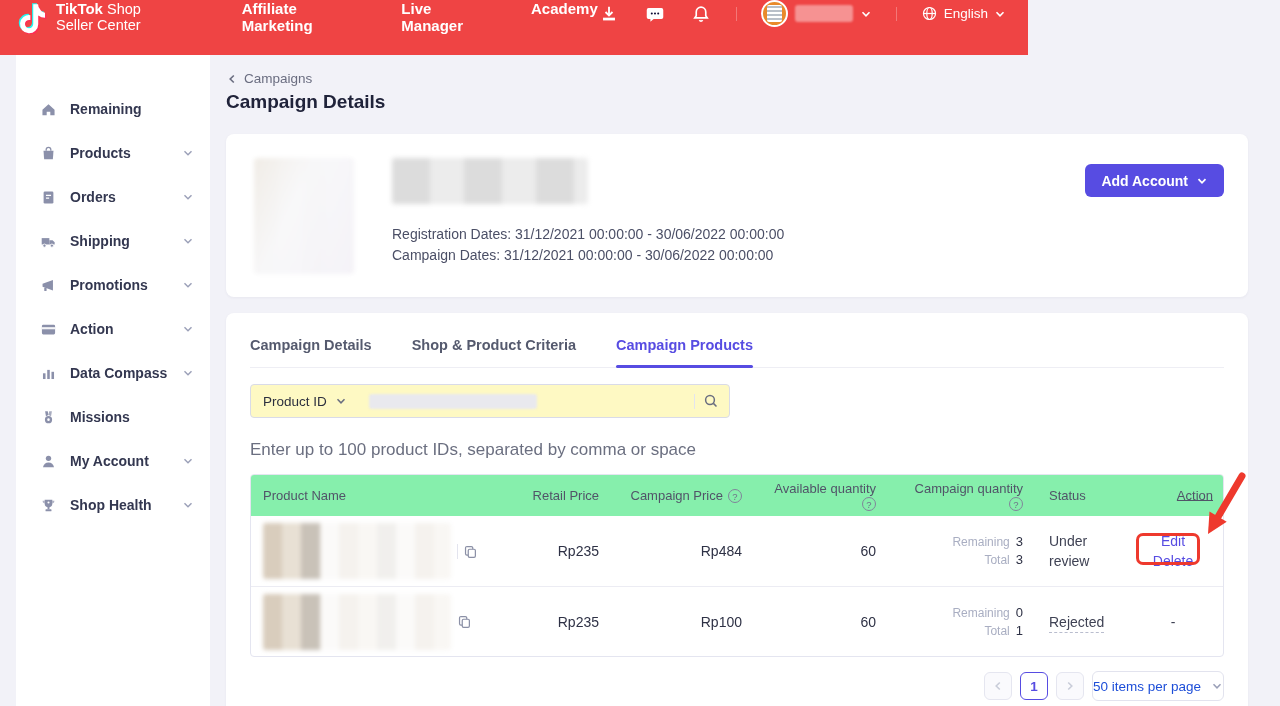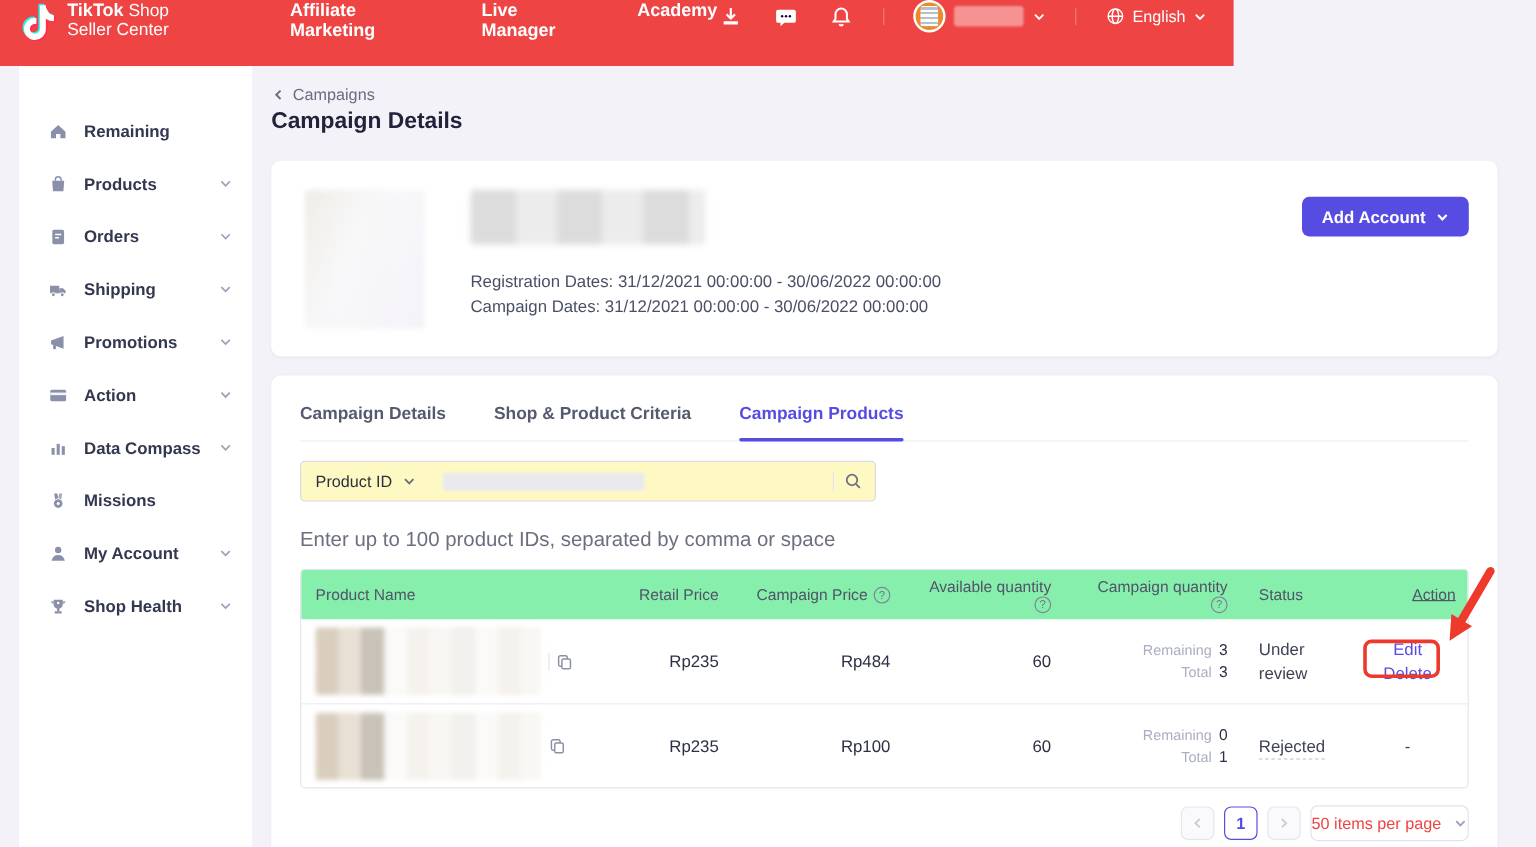--- a/index.html
+++ b/index.html
@@ -112,21 +112,21 @@
 
   
   .pagination { margin-top:14px; width:974px; display:flex; justify-content:flex-end; align-items:center; gap:8px; }
   .pg-btn { width:28px; height:28px; border:1px solid #e5e6f0; background:#fafafd; border-radius:6px;
     display:flex; align-items:center; justify-content:center; color:#c9cdd9; cursor:pointer; }
   .pg-btn svg { width:12px; height:12px; }
   .pg-num { width:28px; height:28px; border:1.5px solid #574ce2; color:#574ce2; background:#fff;
     border-radius:6px; display:flex; align-items:center; justify-content:center;
     font-size:13.5px; font-weight:700; cursor:pointer; }
   .page-size { height:30px; border:1px solid #e2e3ee; border-radius:6px; background:#fff;
-    display:flex; align-items:center; gap:10px; padding:0 0; font-size:13.5px; color:#ef4444; cursor:pointer; }
+    display:flex; align-items:center; gap:10px; padding:0 0; font-size:13.5px; color:#1d4ed8; cursor:pointer; }
   .page-size .chev { color:#9ba0b8; }
 
   
   .ann-box { position:absolute; left:1136px; top:533px; width:64px; height:32px;
     border:3px solid #ee392d; border-radius:7px; z-index:8; pointer-events:none; }
   .ann-arrow { position:absolute; left:1196px; top:472px; width:56px; height:70px; z-index:8; pointer-events:none; }
 </style>
 </head>
 <body>
 

